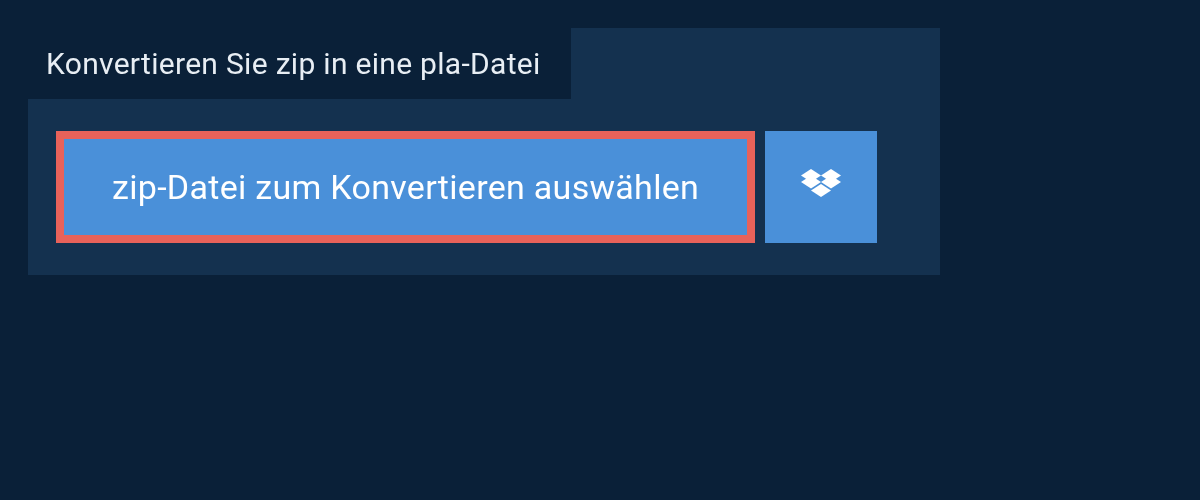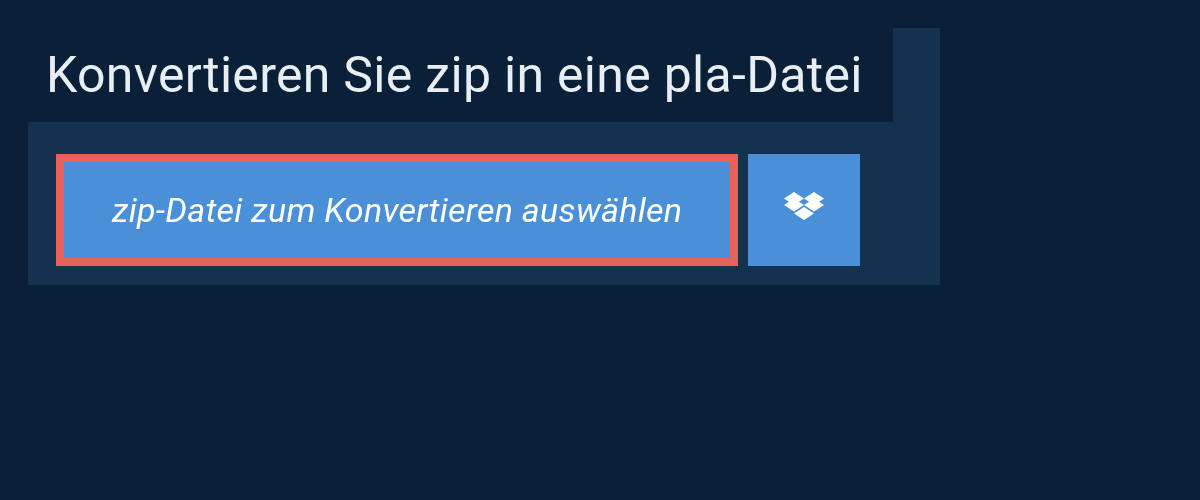--- a/index.html
+++ b/index.html
@@ -19,30 +19,29 @@
       margin: 28px 28px 0 28px;
       width: 912px;
     }
     .heading-bar {
       background: #0a2038;
       display: inline-block;
       padding: 18px 30px 18px 18px;
     }
     .heading {
       color: #e8eef4;
-      font-size: 50px;
+      font-size: 30px;
       font-weight: 400;
       letter-spacing: 0.3px;
     }
     .button-row {
       display: flex;
       gap: 10px;
-      padding: 32px 28px 19px 28px;
+      padding: 32px 28px 32px 28px;
       align-items: stretch;
-      font-style: italic;
     }
     .select-button {
       background: #4a90d9;
       border: 8px solid #e8625a;
       color: #ffffff;
       font-size: 34px;
       font-weight: 400;
       padding: 28px 48px;
       cursor: pointer;
       display: flex;

